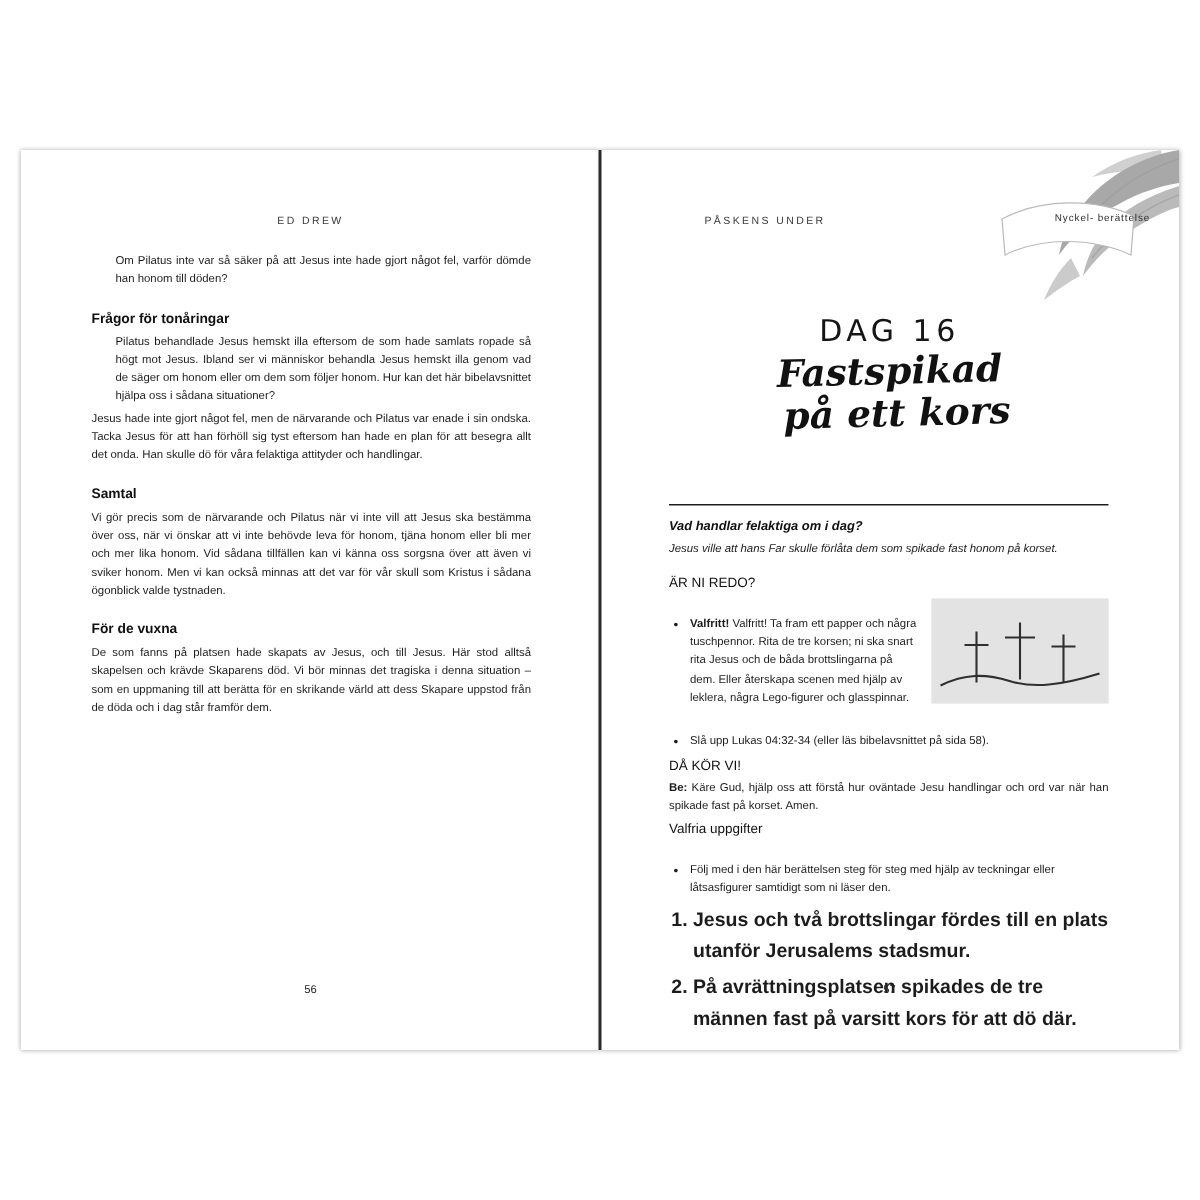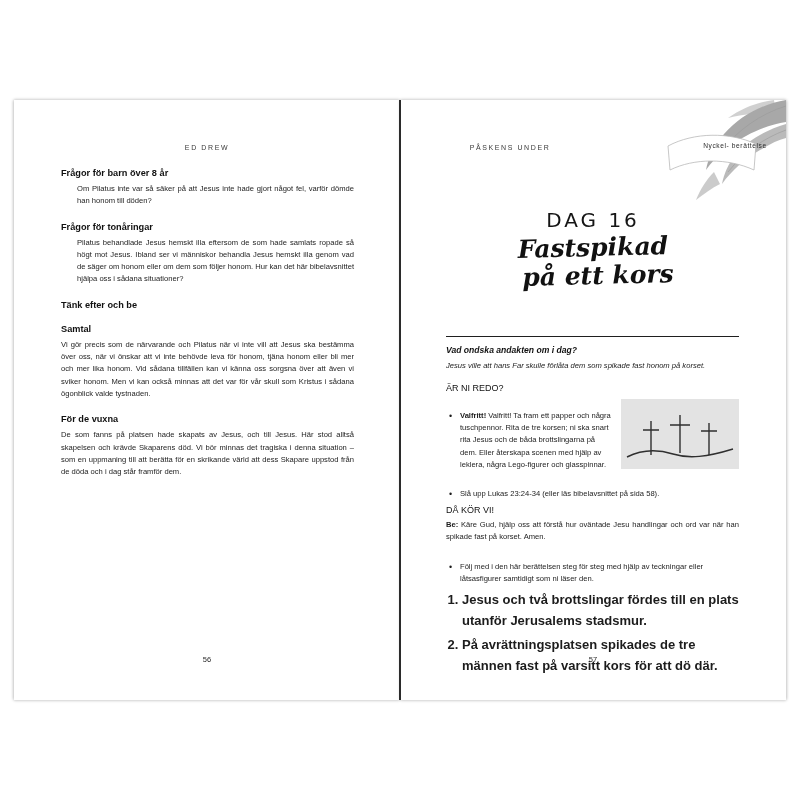--- a/index.html
+++ b/index.html
@@ -255,27 +255,26 @@
 </head>
 <body>
 
 <div class="spread">
   <div class="book">
 
     <div class="page page-left">
       <div class="running-head">ED DREW</div>
 
       <div class="lcontent">
-        <h3 class="h-sub">Frågor för barn över 8 år</h3>
         <p class="p-indent">Om Pilatus inte var så säker på att Jesus inte hade gjort något fel, varför dömde han honom till döden?</p>
 
         <h3 class="h-sub sp">Frågor för tonåringar</h3>
         <p class="p-indent">Pilatus behandlade Jesus hemskt illa eftersom de som hade samlats ropade så högt mot Jesus. Ibland ser vi människor behandla Jesus hemskt illa genom vad de säger om honom eller om dem som följer honom. Hur kan det här bibelavsnittet hjälpa oss i sådana situationer?</p>
 
-        <h3 class="h-sub sp">Tänk efter och be</h3>
+        <p class="p-body">Jesus hade inte gjort något fel, men de närvarande och Pilatus var enade i sin ondska. Tacka Jesus för att han förhöll sig tyst eftersom han hade en plan för att besegra allt det onda. Han skulle dö för våra felaktiga attityder och handlingar.</p>
 
         <h3 class="h-sub sp">Samtal</h3>
         <p class="p-body">Vi gör precis som de närvarande och Pilatus när vi inte vill att Jesus ska bestämma över oss, när vi önskar att vi inte behövde leva för honom, tjäna honom eller bli mer och mer lika honom. Vid sådana tillfällen kan vi känna oss sorgsna över att även vi sviker honom. Men vi kan också minnas att det var för vår skull som Kristus i sådana ögonblick valde tystnaden.</p>
 
         <h3 class="h-sub sp">För de vuxna</h3>
         <p class="p-body">De som fanns på platsen hade skapats av Jesus, och till Jesus. Här stod alltså skapelsen och krävde Skaparens död. Vi bör minnas det tragiska i denna situation – som en uppmaning till att berätta för en skrikande värld att dess Skapare uppstod från de döda och i dag står framför dem.</p>
       </div>
 
       <div class="folio">56</div>
     </div>
@@ -305,45 +304,46 @@
 
       <div class="day-label">DAG 16</div>
       <div class="day-title">
         <span class="l1">Fastspikad</span>
         <span class="l2">på ett kors</span>
       </div>
 
       <div class="rule"></div>
 
       <div class="rcontent">
-        <h3 class="q-head">Vad ondska andakten om i dag?</h3>
+        <h3 class="q-head">Vad handlar felaktiga om i dag?</h3>
         <p class="q-body">Jesus ville att hans Far skulle förlåta dem som spikade fast honom på korset.</p>
 
         <h3 class="sec-head">ÄR NI REDO?</h3>
 
         <div class="wrapfig">
           <svg class="illus" viewBox="0 0 118 70">
             <rect x="0" y="0" width="118" height="70" fill="#e3e3e3"></rect>
             <g stroke="#2f2f2f" stroke-width="1.4" fill="none">
               <path d="M6 58 C22 50 36 50 52 55 C68 60 86 58 112 50"></path>
               <path d="M30 56 L30 22 M22 31 L38 31"></path>
               <path d="M59 54 L59 16 M49 26 L69 26"></path>
               <path d="M88 56 L88 24 M80 32 L96 32"></path>
             </g>
           </svg>
         </div>
 
         <ul class="bullets">
           <li><span class="b">Valfritt!</span> <span>Valfritt! Ta fram ett papper och några tuschpennor. Rita de tre korsen; ni ska snart rita Jesus och de båda brottslingarna på dem. Eller återskapa scenen med hjälp av leklera, några Lego-figurer och glasspinnar.</span></li>
-          <li><span>Slå upp Lukas 23:24-34 (eller läs bibelavsnittet på sida 58).</span></li>
+          <li><span>Slå upp Lukas 04:32-34 (eller läs bibelavsnittet på sida 58).</span></li>
         </ul>
 
         <h3 class="sec-head sp">DÅ KÖR VI!</h3>
         <p class="p-body"><span class="b">Be:</span> <span>Käre Gud, hjälp oss att förstå hur oväntade Jesu handlingar och ord var när han spikade fast på korset. Amen.</span></p>
 
+        <h3 class="sec-head sp">Valfria uppgifter</h3>
         <ul class="bullets">
           <li><span>Följ med i den här berättelsen steg för steg med hjälp av teckningar eller låtsasfigurer samtidigt som ni läser den.</span></li>
         </ul>
         <ol class="nums">
           <li>Jesus och två brottslingar fördes till en plats utanför Jerusalems stadsmur.</li>
           <li>På avrättningsplatsen spikades de tre männen fast på varsitt kors för att dö där.</li>
         </ol>
       </div>
 
       <div class="folio">57</div>

